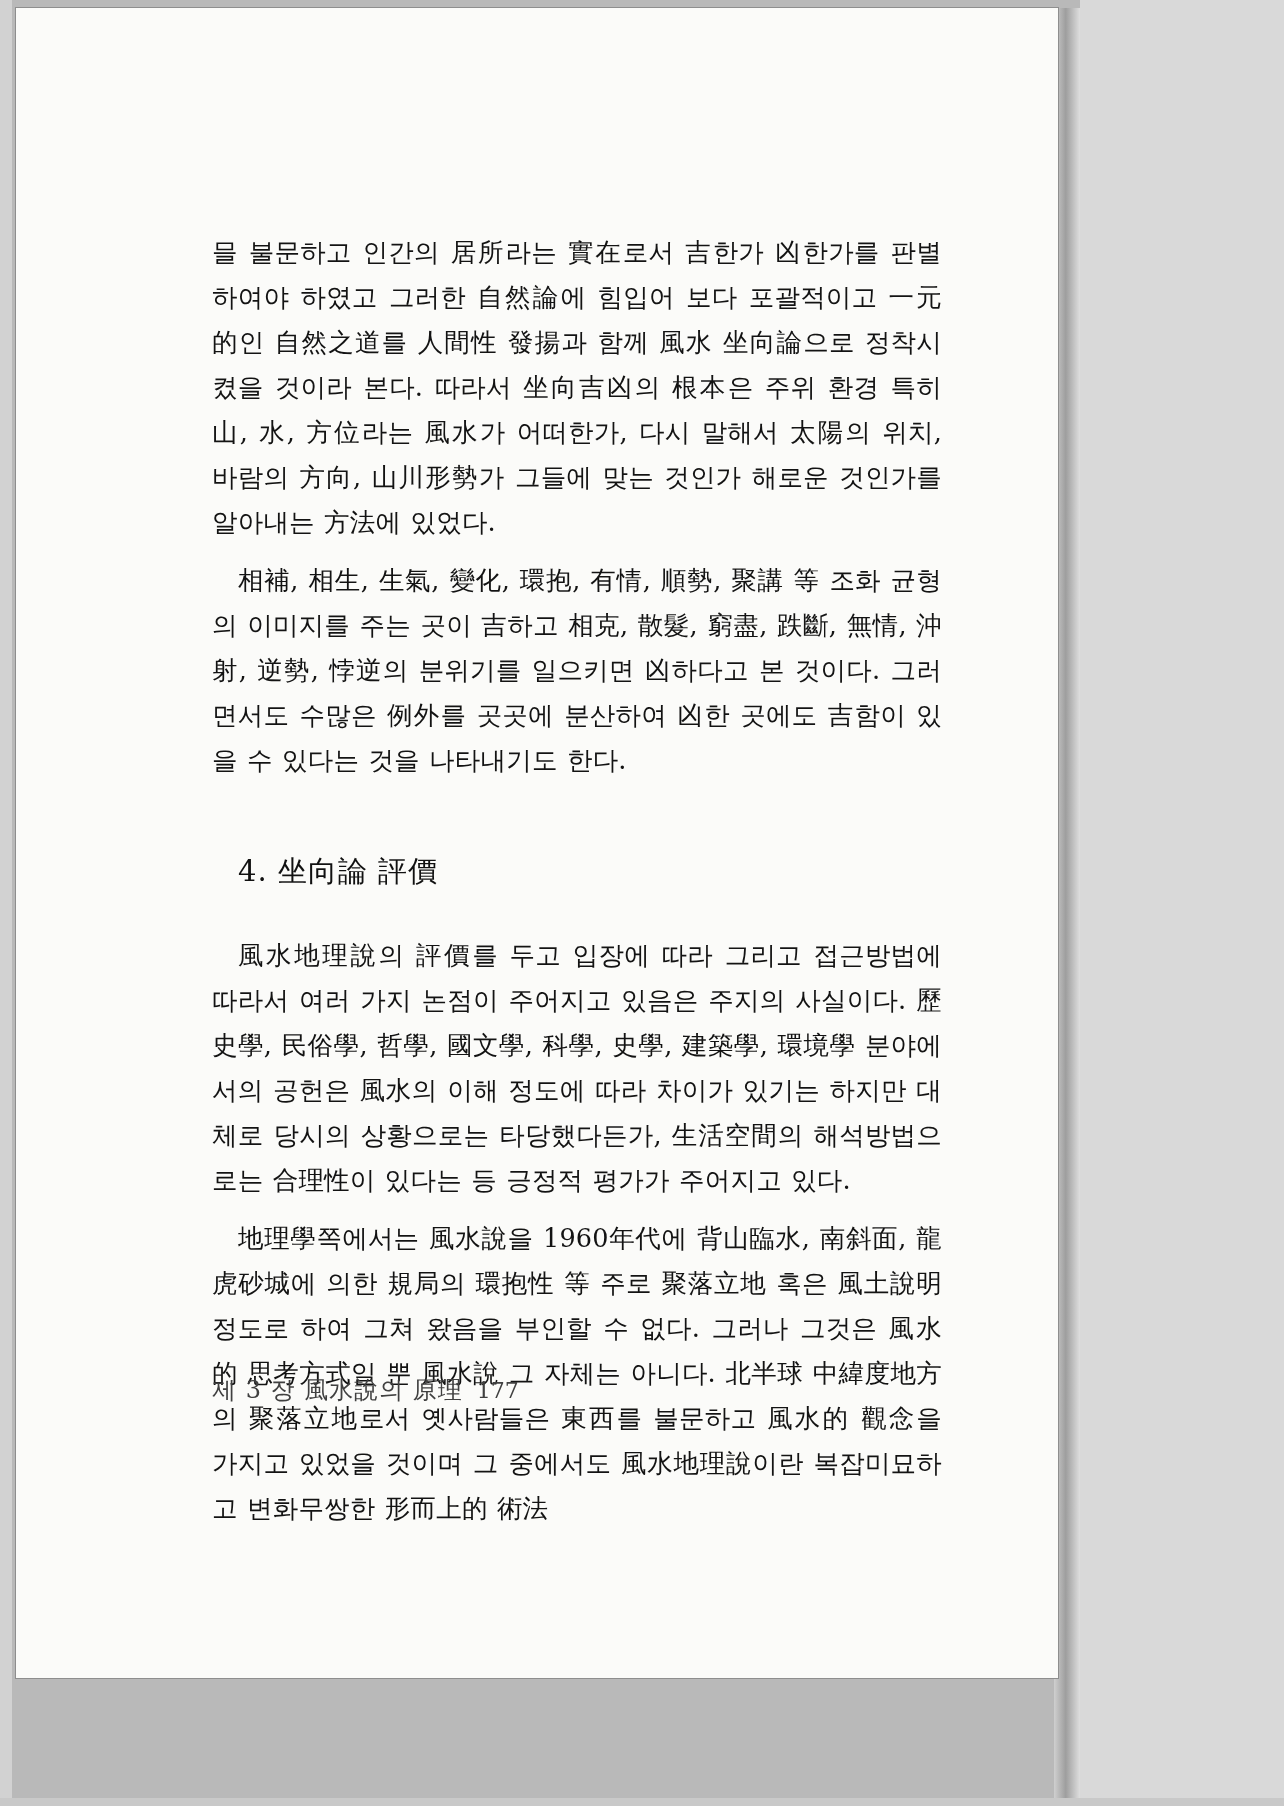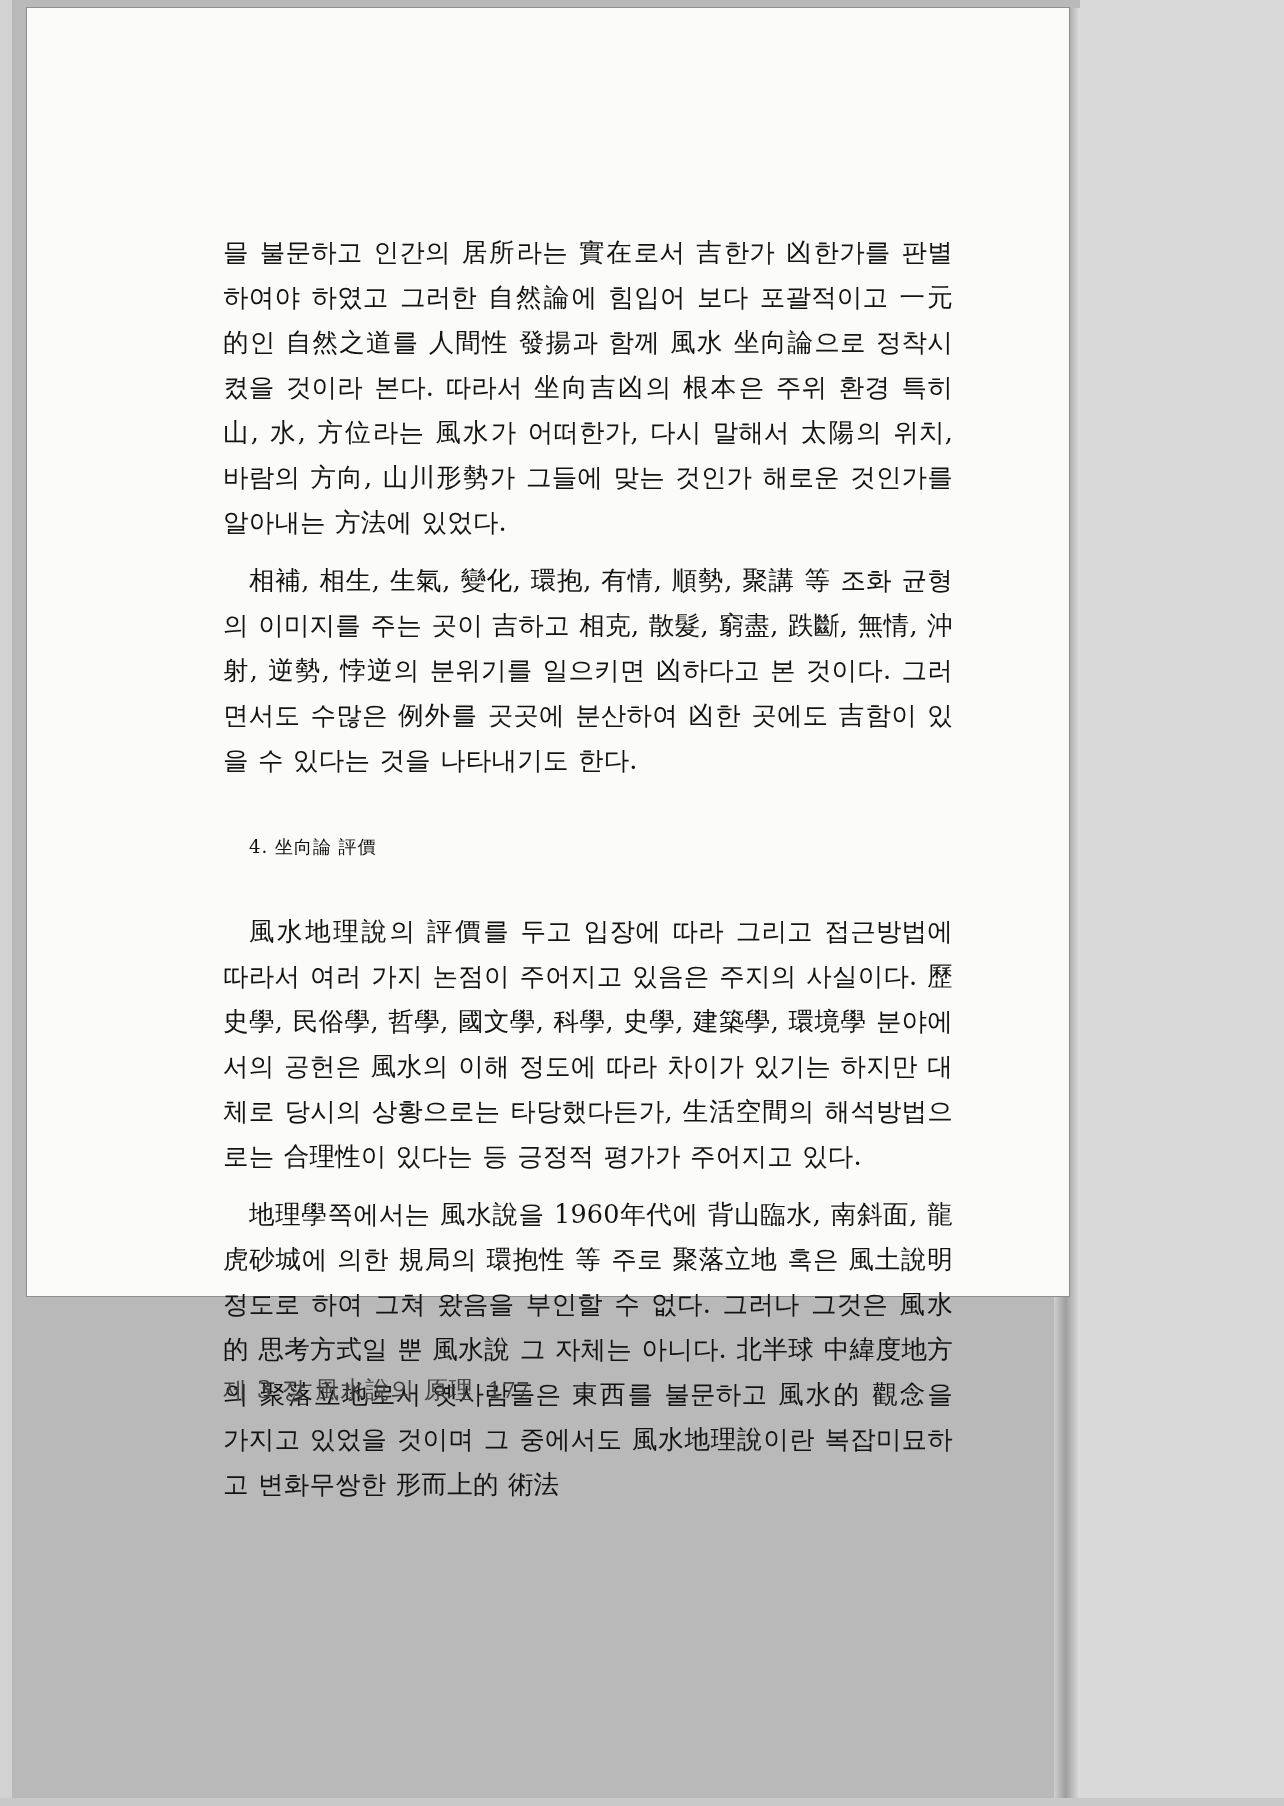--- a/index.html
+++ b/index.html
@@ -24,24 +24,24 @@
   
   .scan-bed {
     position: absolute;
     inset: 0;
     background: #b9b9b9;
   }
 
   
   .page-sheet {
     position: absolute;
-    left: 27px;
+    left: 16px;
     top: 8px;
     width: 1042px;
-    height: 1288px;
+    height: 1670px;
     background: #fbfbf9;
     box-shadow: 0 0 0 1px #8e8e8e;
   }
 
   
   .page-edge-shadow {
     position: absolute;
     left: 1054px;
     top: 8px;
     width: 26px;
@@ -93,22 +93,22 @@
     font-family: "DejaVu Serif", serif;
   }
   p.para.indent {
     text-indent: 26px;
   }
   p.para + p.para {
     margin-top: 13px;
   }
 
   .section-heading {
-    margin: 44px 0 42px 0;
-    font-size: 18px;
+    margin: 68px 0 42px 0;
+    font-size: 29px;
     line-height: 40px;
     color: #111111;
     text-indent: 26px;
     letter-spacing: 1px;
   }
 
   .footer-line {
     position: absolute;
     left: 196px;
     top: 1366px;

